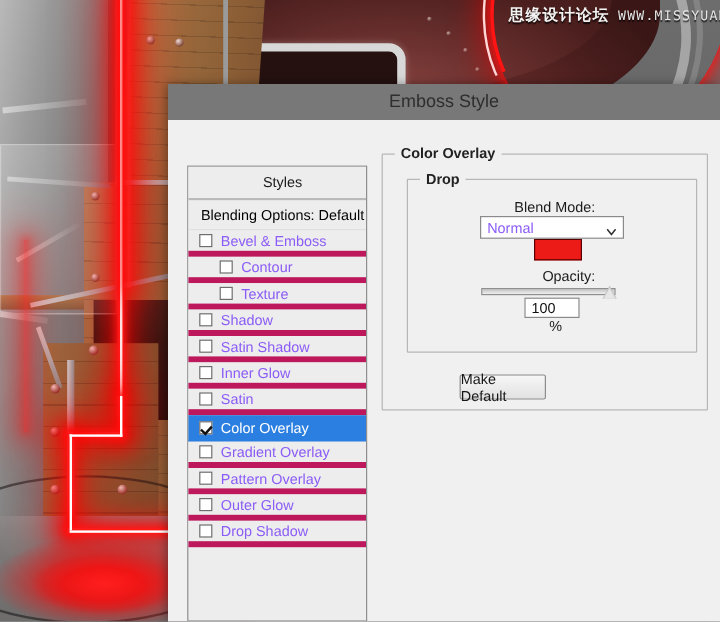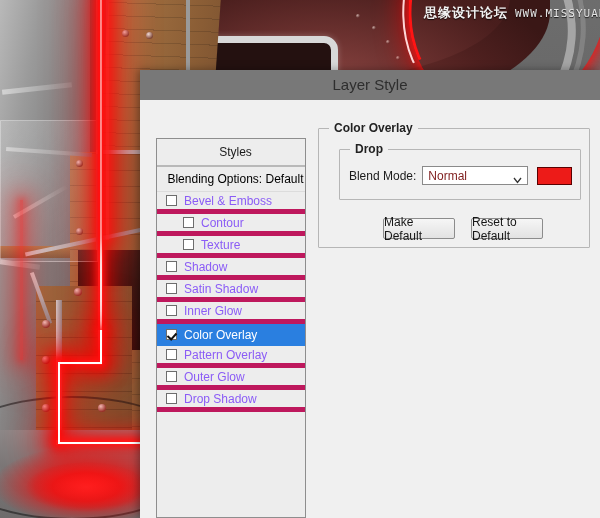--- a/index.html
+++ b/index.html
@@ -130,27 +130,27 @@
     margin-right:7px;flex:0 0 auto;position:relative;box-sizing:border-box;}
   .cb.checked::after{content:"";position:absolute;left:2px;top:1px;width:4px;height:7px;
     border:solid #111;border-width:0 2px 2px 0;transform:rotate(42deg);}
 
   
   #right{position:absolute;left:178px;top:28px;right:10px;}
   .gbox{position:relative;border:1px solid #b6b6b6;border-radius:1px;padding:10px 8px 8px 8px;}
   .gbox > .glabel{position:absolute;top:-8px;left:10px;background:#f0f0f0;padding:0 5px;
     font-size:12px;font-weight:700;color:#222;}
   #grp-color{margin-top:10px;margin-left:12px;}
-  .row{display:flex;align-items:center;margin:6px 0;}
+  .row{display:flex;align-items:center;margin:6px 0;flex-direction:column;}
   .rlabel{font-size:12px;color:#1a1a1a;text-align:right;}
   .lab-blend{width:78px;margin-right:6px;}
   .lab-opacity{width:78px;margin-right:6px;}
   .select{width:120px;height:19px;background:#fff;border:1px solid #8a8a8a;
     display:flex;align-items:center;position:relative;box-sizing:border-box;}
-  .select .sv{font-size:12px;color:#7f1d1d;padding-left:5px;}
+  .select .sv{font-size:12px;color:#8b5cf6;padding-left:5px;}
   .select .chev{position:absolute;right:5px;top:4px;width:9px;height:9px;}
   .swatch{width:40px;height:18px;margin-left:9px;border:1px solid #5a0000;box-sizing:border-box;}
   .slider{width:112px;height:11px;position:relative;margin-right:7px;}
   .track{position:absolute;left:0;right:0;top:3px;height:6px;
     background:linear-gradient(180deg,#c3c3c3,#efefef);border:1px solid #8f8f8f;box-sizing:border-box;}
   .thumb{position:absolute;right:-1px;top:1px;width:0;height:0;
     border-left:6px solid transparent;border-right:6px solid transparent;border-bottom:11px solid #c4c4c4;}
   .thumb::after{content:"";position:absolute;left:-5px;top:2px;width:0;height:0;
     border-left:5px solid transparent;border-right:5px solid transparent;border-bottom:9px solid #e6e6e6;}
   .numbox{width:46px;height:17px;background:#fff;border:1px solid #8a8a8a;
@@ -249,21 +249,21 @@
       <path d="M12 2 C18 2 21 5 21 8 C21 12 17 14 13 14 C16 11 17 8 12 2 Z" fill="#3fb0ec"></path>
     </svg>
   </span>
   <span class="cn2">站长</span>
   <span class="badge">库</span>
 </div>
 
 <div id="dialog">
 
   <div id="titlebar">
-    <div id="title">Layer Style</div>
+    <div id="title">Emboss Style</div>
   </div>
 
   <div id="dlg-body">
 
     <div id="styles-panel">
       <div class="sl-header">Styles</div>
       <div class="sl-sub">Blending Options: Default</div>
       <div id="styles-rows">
           <div class="sl-row">
             <span class="cb"></span>
@@ -282,23 +282,31 @@
             <span>Shadow</span>
           </div>
           <div class="sl-row">
             <span class="cb"></span>
             <span>Satin Shadow</span>
           </div>
           <div class="sl-row">
             <span class="cb"></span>
             <span>Inner Glow</span>
           </div>
+          <div class="sl-row">
+            <span class="cb"></span>
+            <span>Satin</span>
+          </div>
           <div class="sl-row sel" style="background: rgb(42, 127, 224); border-bottom-color: rgb(42, 127, 224);">
             <span class="cb checked"></span>
             <span>Color Overlay</span>
+          </div>
+          <div class="sl-row">
+            <span class="cb"></span>
+            <span>Gradient Overlay</span>
           </div>
           <div class="sl-row">
             <span class="cb"></span>
             <span>Pattern Overlay</span>
           </div>
           <div class="sl-row">
             <span class="cb"></span>
             <span>Outer Glow</span>
           </div>
           <div class="sl-row">
@@ -321,23 +329,31 @@
               <span class="sv">Normal</span>
               <span class="chev">
                 <svg width="9" height="9" viewBox="0 0 9 9">
                     <path d="M1 2 L4.5 6.5 L8 2" stroke="#333" stroke-width="1.3" fill="none"></path>
                   </svg>
               </span>
             </div>
             <div class="swatch" id="swatch" style="background: rgb(237, 27, 24);"></div>
           </div>
 
+          <div class="row">
+            <div class="rlabel lab-opacity">Opacity:</div>
+            <div class="slider">
+              <div class="track"></div>
+              <div class="thumb"></div>
+            </div>
+            <div class="numbox">100</div>
+            <div class="pct">%</div>
+          </div>
         </div>
 
         <div class="btnrow">
           <div class="btn">Make Default</div>
-          <div class="btn">Reset to Default</div>
         </div>
       </div>
     </div>
 
   </div>
 </div>
 
 </body></html>

